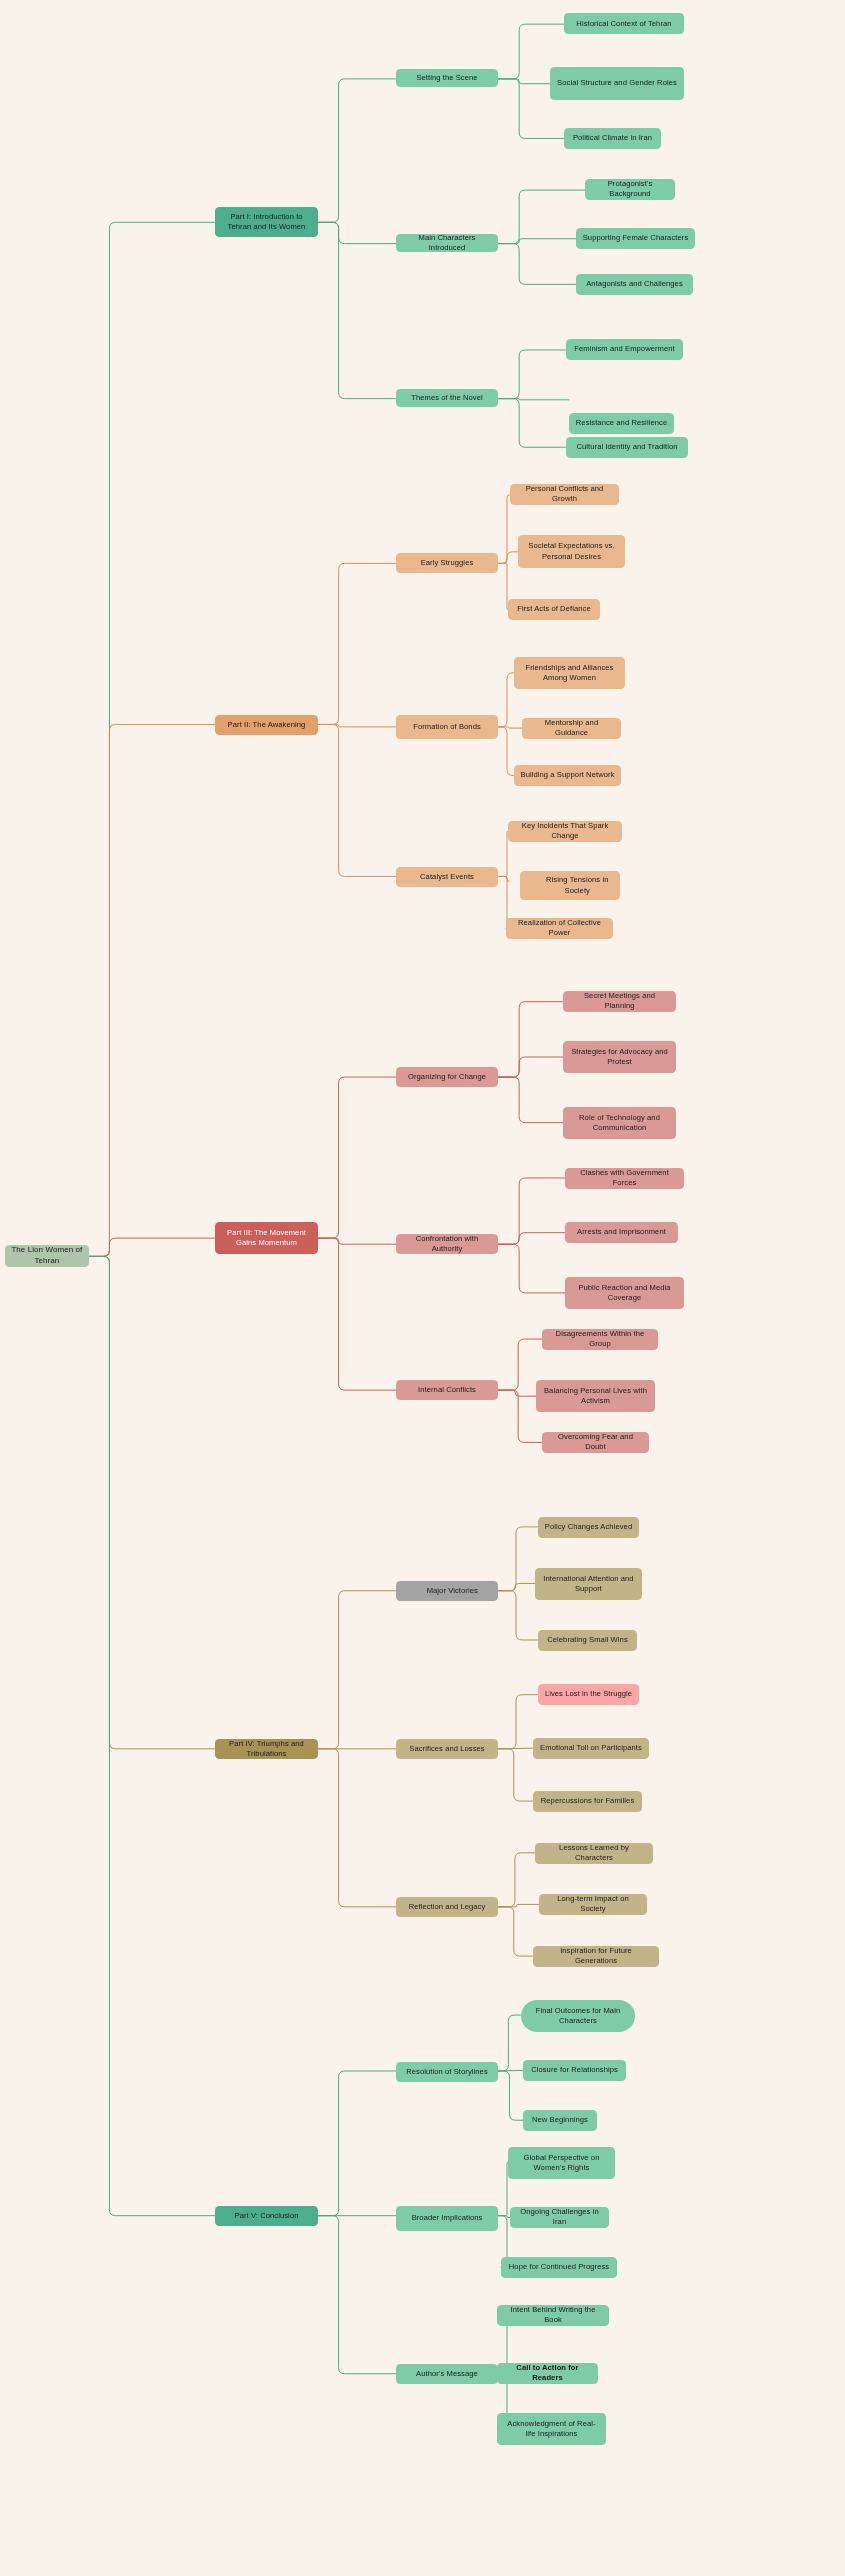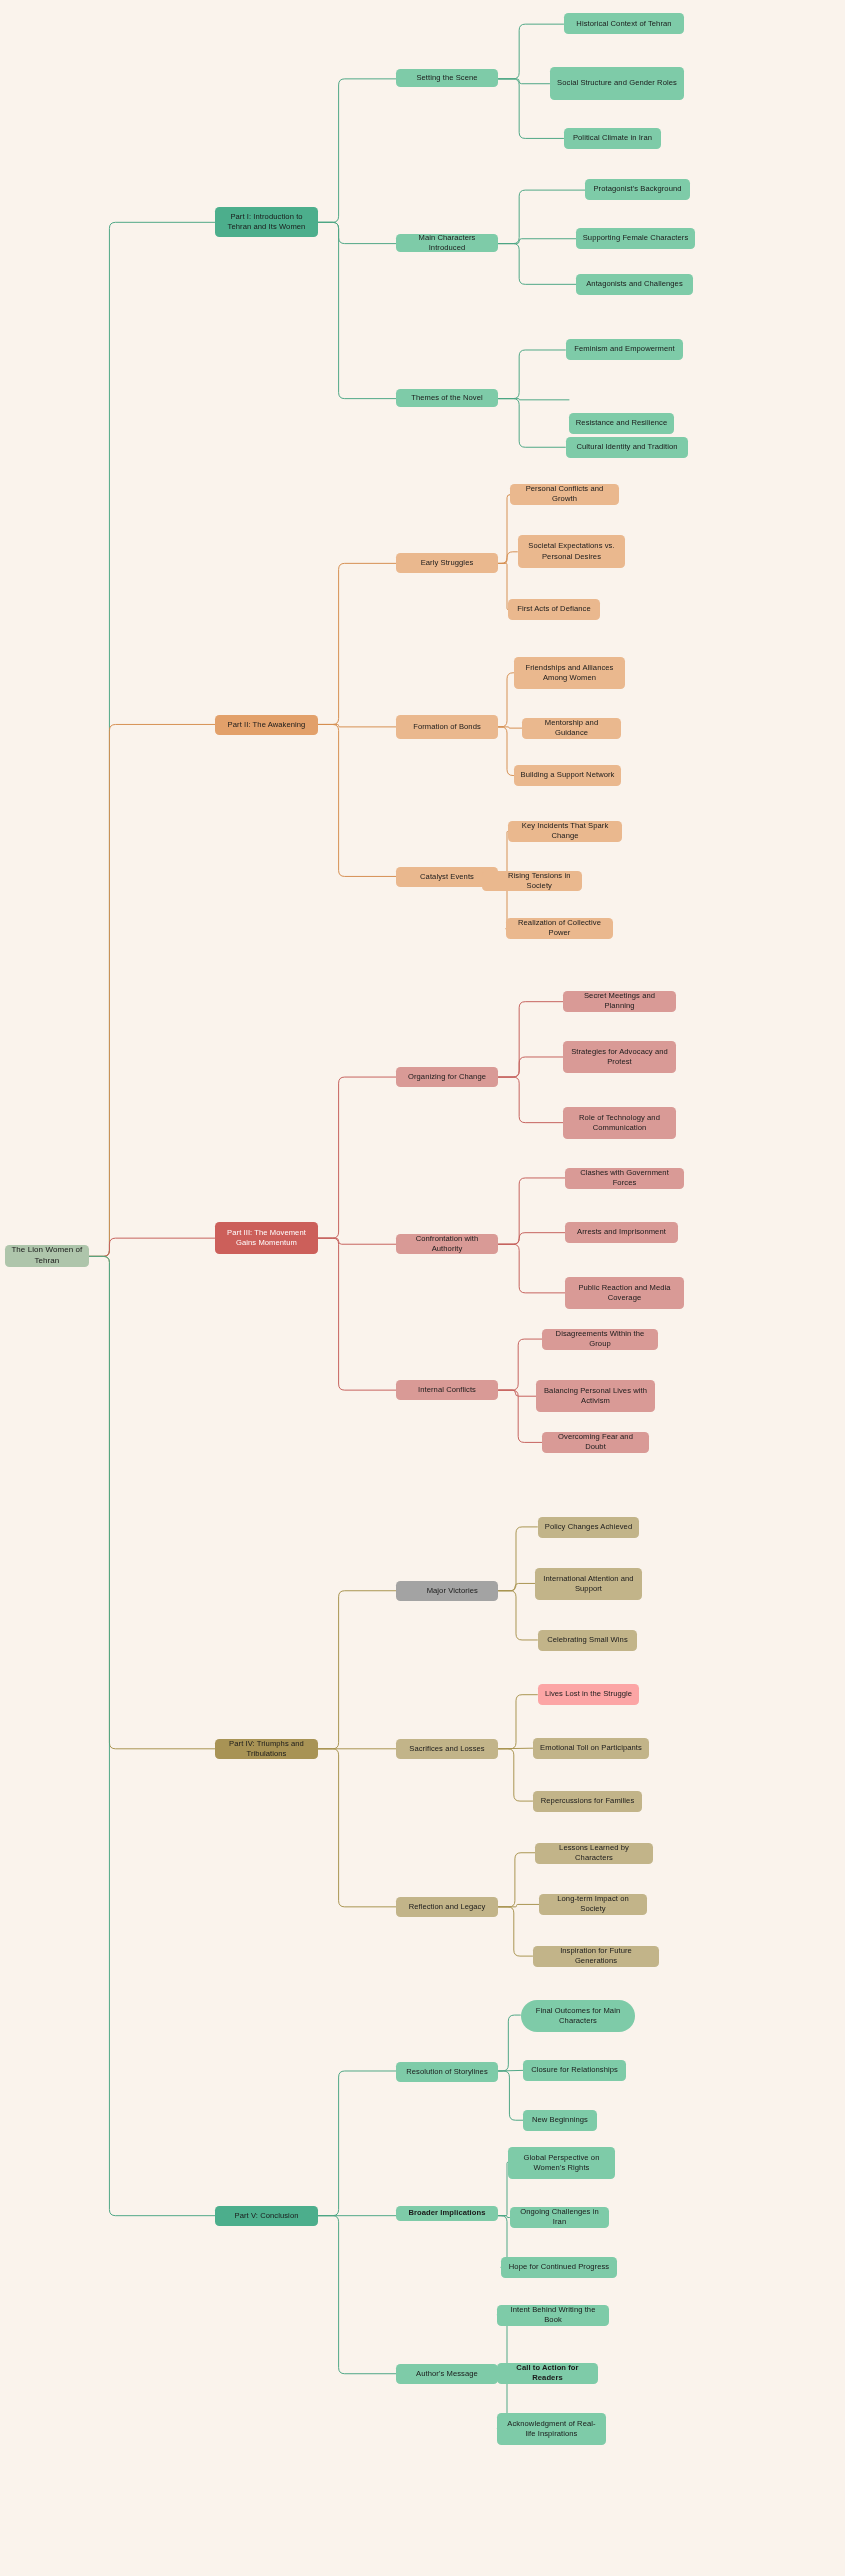--- a/index.html
+++ b/index.html
@@ -123,39 +123,39 @@
       <path d="M 820 3904 H 824 Q 834 3904 834 3914 V 3984 Q 834 3994 844 3994 H 818" stroke="#4ca684" stroke-width="1.6" fill="none" stroke-linecap="round"></path>
     </svg>
   <div id="nodes">
       <div class="node root" style="left: 4.9px; top: 1245px; width: 84px; height: 22px; background: rgb(174, 197, 171);">The Lion Women of Tehran</div>
       <div class="node branch" style="left: 215px; top: 207px; width: 103px; height: 30px; background: rgb(76, 174, 140); color: rgb(26, 26, 26);">Part I: Introduction to Tehran and Its Women</div>
       <div class="node" style="left: 396px; top: 69px; width: 102px; height: 18px; background: rgb(126, 203, 168);">Setting the Scene</div>
       <div class="node" style="left: 564px; top: 13.4px; width: 120px; height: 20.7px; background: rgb(126, 203, 168);">Historical Context of Tehran</div>
       <div class="node" style="left: 550px; top: 67px; width: 134px; height: 33px; background: rgb(126, 203, 168);">Social Structure and Gender Roles</div>
       <div class="node" style="left: 564px; top: 128px; width: 97px; height: 20.7px; background: rgb(126, 203, 168);">Political Climate in Iran</div>
       <div class="node" style="left: 396px; top: 234px; width: 102px; height: 18px; background: rgb(126, 203, 168);">Main Characters Introduced</div>
-      <div class="node" style="left: 585px; top: 179px; width: 105px; height: 20.7px; background: rgb(126, 203, 168);">Protagonist's Background</div>
+      <div class="node" style="left: 585px; top: 179px; width: 90px; height: 20.7px; background: rgb(126, 203, 168);">Protagonist's Background</div>
       <div class="node" style="left: 576px; top: 228px; width: 119px; height: 20.7px; background: rgb(126, 203, 168);">Supporting Female Characters</div>
       <div class="node" style="left: 576px; top: 274px; width: 117px; height: 20.7px; background: rgb(126, 203, 168);">Antagonists and Challenges</div>
       <div class="node" style="left: 396px; top: 389px; width: 102px; height: 18px; background: rgb(126, 203, 168);">Themes of the Novel</div>
       <div class="node" style="left: 566px; top: 339px; width: 117px; height: 20.7px; background: rgb(126, 203, 168);">Feminism and Empowerment</div>
       <div class="node" style="left: 569px; top: 389px; width: 105px; height: 20.7px; background: rgb(126, 203, 168); margin-top: 24px;">Resistance and Resilience</div>
       <div class="node" style="left: 566px; top: 437px; width: 122px; height: 20.7px; background: rgb(126, 203, 168);">Cultural Identity and Tradition</div>
       <div class="node branch" style="left: 215px; top: 715px; width: 103px; height: 19.5px; background: rgb(226, 160, 106); color: rgb(26, 26, 26);">Part II: The Awakening</div>
       <div class="node" style="left: 396px; top: 553px; width: 102px; height: 19.5px; background: rgb(234, 184, 142);">Early Struggles</div>
       <div class="node" style="left: 510px; top: 484px; width: 109px; height: 20.7px; background: rgb(234, 184, 142);">Personal Conflicts and Growth</div>
       <div class="node" style="left: 518px; top: 535px; width: 107px; height: 33px; background: rgb(234, 184, 142);">Societal Expectations vs. Personal Desires</div>
       <div class="node" style="left: 508px; top: 599px; width: 92px; height: 20.7px; background: rgb(234, 184, 142);">First Acts of Defiance</div>
       <div class="node" style="left: 396px; top: 715px; width: 102px; height: 24px; background: rgb(234, 184, 142);">Formation of Bonds</div>
       <div class="node" style="left: 514px; top: 657px; width: 111px; height: 32px; background: rgb(234, 184, 142);">Friendships and Alliances Among Women</div>
       <div class="node" style="left: 522px; top: 718px; width: 99px; height: 20.7px; background: rgb(234, 184, 142);">Mentorship and Guidance</div>
       <div class="node" style="left: 514px; top: 765px; width: 107px; height: 20.7px; background: rgb(234, 184, 142);">Building a Support Network</div>
       <div class="node" style="left: 396px; top: 867px; width: 102px; height: 19.5px; background: rgb(234, 184, 142);">Catalyst Events</div>
       <div class="node" style="left: 508px; top: 821px; width: 114px; height: 20.7px; background: rgb(234, 184, 142);">Key Incidents That Spark Change</div>
-      <div class="node" style="left: 482px; top: 871px; width: 100px; height: 20px; background: rgb(234, 184, 142); padding-left: 20px;">Rising Tensions in Society</div>
+      <div class="node" style="left: 520px; top: 871px; width: 100px; height: 29px; background: rgb(234, 184, 142); padding-left: 20px;">Rising Tensions in Society</div>
       <div class="node" style="left: 506px; top: 918px; width: 107px; height: 20.7px; background: rgb(234, 184, 142);">Realization of Collective Power</div>
       <div class="node branch white-text" style="left: 215px; top: 1222px; width: 103px; height: 32px; background: rgb(204, 95, 90); color: rgb(255, 255, 255);">Part III: The Movement Gains Momentum</div>
       <div class="node" style="left: 396px; top: 1067px; width: 102px; height: 19.5px; background: rgb(217, 154, 150);">Organizing for Change</div>
       <div class="node" style="left: 563px; top: 991px; width: 113px; height: 20.7px; background: rgb(217, 154, 150);">Secret Meetings and Planning</div>
       <div class="node" style="left: 563px; top: 1041px; width: 113px; height: 32px; background: rgb(217, 154, 150);">Strategies for Advocacy and Protest</div>
       <div class="node" style="left: 563px; top: 1107px; width: 113px; height: 32px; background: rgb(217, 154, 150);">Role of Technology and Communication</div>
       <div class="node" style="left: 396px; top: 1234px; width: 102px; height: 19.5px; background: rgb(217, 154, 150);">Confrontation with Authority</div>
       <div class="node" style="left: 565px; top: 1168px; width: 119px; height: 20.7px; background: rgb(217, 154, 150);">Clashes with Government Forces</div>
       <div class="node" style="left: 565px; top: 1222px; width: 113px; height: 20.7px; background: rgb(217, 154, 150);">Arrests and Imprisonment</div>
       <div class="node" style="left: 565px; top: 1277px; width: 119px; height: 32px; background: rgb(217, 154, 150);">Public Reaction and Media Coverage</div>
@@ -174,21 +174,21 @@
       <div class="node" style="left: 533px; top: 1791px; width: 109px; height: 20.7px; background: rgb(194, 180, 137);">Repercussions for Families</div>
       <div class="node" style="left: 396px; top: 1897px; width: 102px; height: 19.5px; background: rgb(194, 180, 137);">Reflection and Legacy</div>
       <div class="node" style="left: 535px; top: 1843px; width: 118px; height: 20.7px; background: rgb(194, 180, 137);">Lessons Learned by Characters</div>
       <div class="node" style="left: 539px; top: 1894px; width: 108px; height: 20.7px; background: rgb(194, 180, 137);">Long-term Impact on Society</div>
       <div class="node" style="left: 533px; top: 1946px; width: 126px; height: 20.7px; background: rgb(194, 180, 137);">Inspiration for Future Generations</div>
       <div class="node branch" style="left: 215px; top: 2206px; width: 103px; height: 19.5px; background: rgb(76, 174, 140); color: rgb(26, 26, 26);">Part V: Conclusion</div>
       <div class="node" style="left: 396px; top: 2062px; width: 102px; height: 19.5px; background: rgb(126, 203, 168);">Resolution of Storylines</div>
       <div class="node" style="left: 521px; top: 2000px; width: 114px; height: 32px; background: rgb(126, 203, 168); border-radius: 16px;">Final Outcomes for Main Characters</div>
       <div class="node" style="left: 523px; top: 2060px; width: 103px; height: 20.7px; background: rgb(126, 203, 168);">Closure for Relationships</div>
       <div class="node" style="left: 523px; top: 2110px; width: 74px; height: 20.7px; background: rgb(126, 203, 168);">New Beginnings</div>
-      <div class="node" style="left: 396px; top: 2206px; width: 102px; height: 15px; background: rgb(126, 203, 168); font-weight: bold;">Broader Implications</div>
+      <div class="node" style="left: 396px; top: 2206px; width: 102px; height: 25px; background: rgb(126, 203, 168);">Broader Implications</div>
       <div class="node" style="left: 508px; top: 2147px; width: 107px; height: 32px; background: rgb(126, 203, 168);">Global Perspective on Women's Rights</div>
       <div class="node" style="left: 510px; top: 2207px; width: 99px; height: 20.7px; background: rgb(126, 203, 168);">Ongoing Challenges in Iran</div>
       <div class="node" style="left: 501px; top: 2257px; width: 116px; height: 20.7px; background: rgb(126, 203, 168);">Hope for Continued Progress</div>
       <div class="node" style="left: 396px; top: 2364px; width: 102px; height: 19.5px; background: rgb(126, 203, 168);">Author's Message</div>
       <div class="node" style="left: 497px; top: 2305px; width: 112px; height: 20.7px; background: rgb(126, 203, 168);">Intent Behind Writing the Book</div>
       <div class="node" style="left: 497px; top: 2363px; width: 101px; height: 20.7px; background: rgb(126, 203, 168); font-weight: bold;">Call to Action for Readers</div>
       <div class="node" style="left: 497px; top: 2413px; width: 109px; height: 32px; background: rgb(126, 203, 168);">Acknowledgment of Real-life Inspirations</div>
     </div>
 </div>
 

